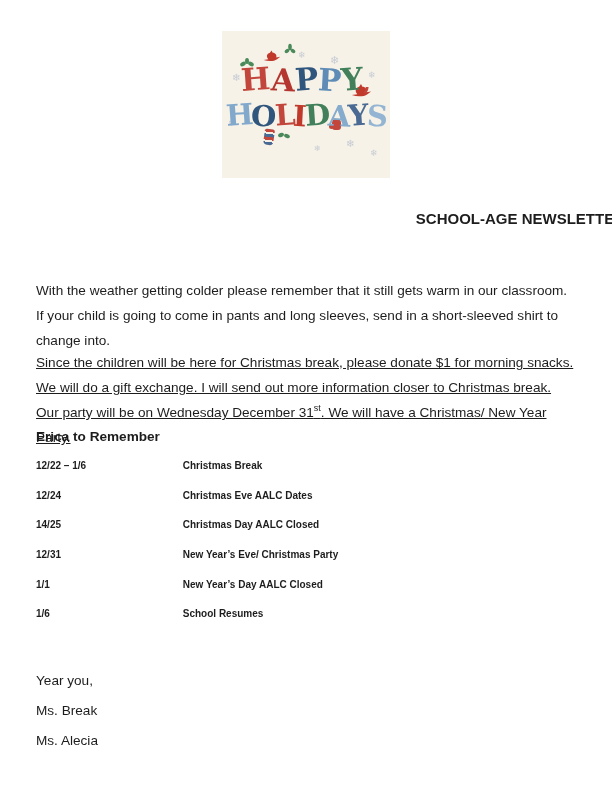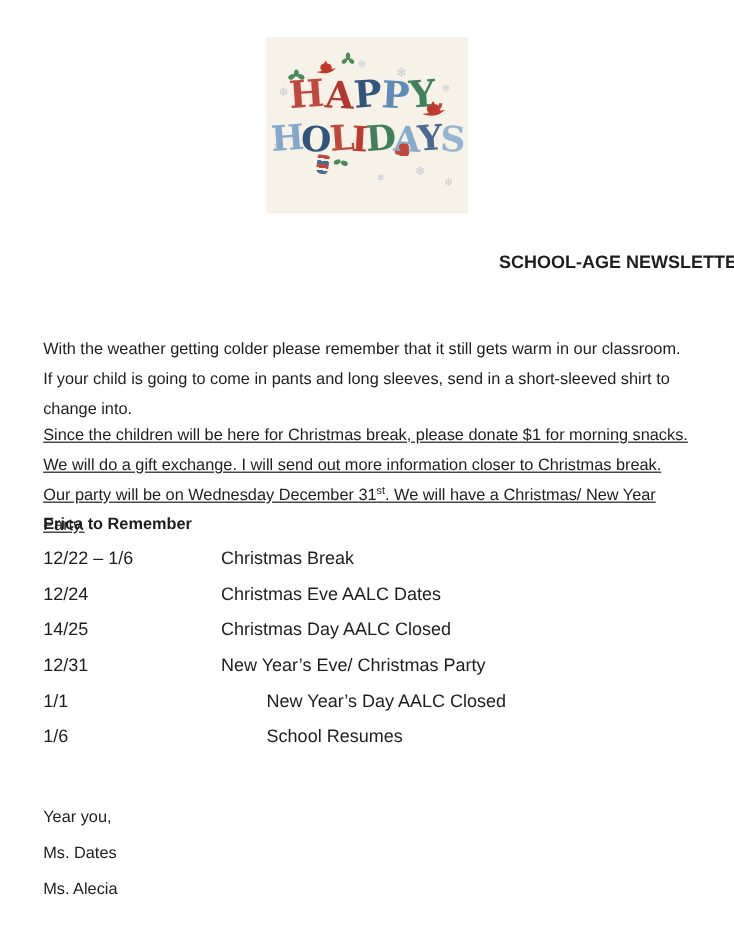--- a/index.html
+++ b/index.html
@@ -29,24 +29,24 @@
   .comma{color:#c2463b;font-size:20px;}
 
   
   .title{position:absolute;top:204px;left:13px;width:612px;text-align:right;
          font-weight:bold;font-size:15px;line-height:30px;}
   .para{position:absolute;left:36px;width:541px;font-size:13.6px;line-height:25px;}
   .p1{top:278px;}
   .p2{top:350px;text-decoration:underline;}
   .p2 sup{font-size:9px;line-height:0;}
   .dates-heading{position:absolute;left:36px;top:424px;font-weight:bold;font-size:13.6px;line-height:25px;}
-  .dates{position:absolute;left:36px;top:451px;font-size:15px;font-weight:normal;}
+  .dates{position:absolute;left:36px;top:451px;font-size:10px;font-weight:bold;}
   .drow{height:29.7px;line-height:29.7px;white-space:nowrap;}
   .dcol-date{display:inline-block;width:144px;}
-  .indent .dcol-event{margin-left:38px;}
+  .indent .dcol-event{}
   .closing{position:absolute;left:36px;top:666px;font-size:13.6px;line-height:30px;}
 </style>
 </head>
 <body>
 
 <div class="page">
 
   <div class="art">
 
     <span class="deco snow" style="left:10px;top:42px;font-size:10px;">❄</span>
@@ -140,17 +140,17 @@
       <span class="dcol-event">New Year’s Day AALC Closed</span>
     </div>
     <div class="drow indent">
       <span class="dcol-date">1/6</span>
       <span class="dcol-event">School Resumes</span>
     </div>
   </div>
 
   <div class="closing">
     <div>Year you,</div>
-    <div>Ms. Dates</div>
+    <div>Ms. Break</div>
     <div>Ms. Alecia</div>
   </div>
 
 </div>
 
 </body></html>

